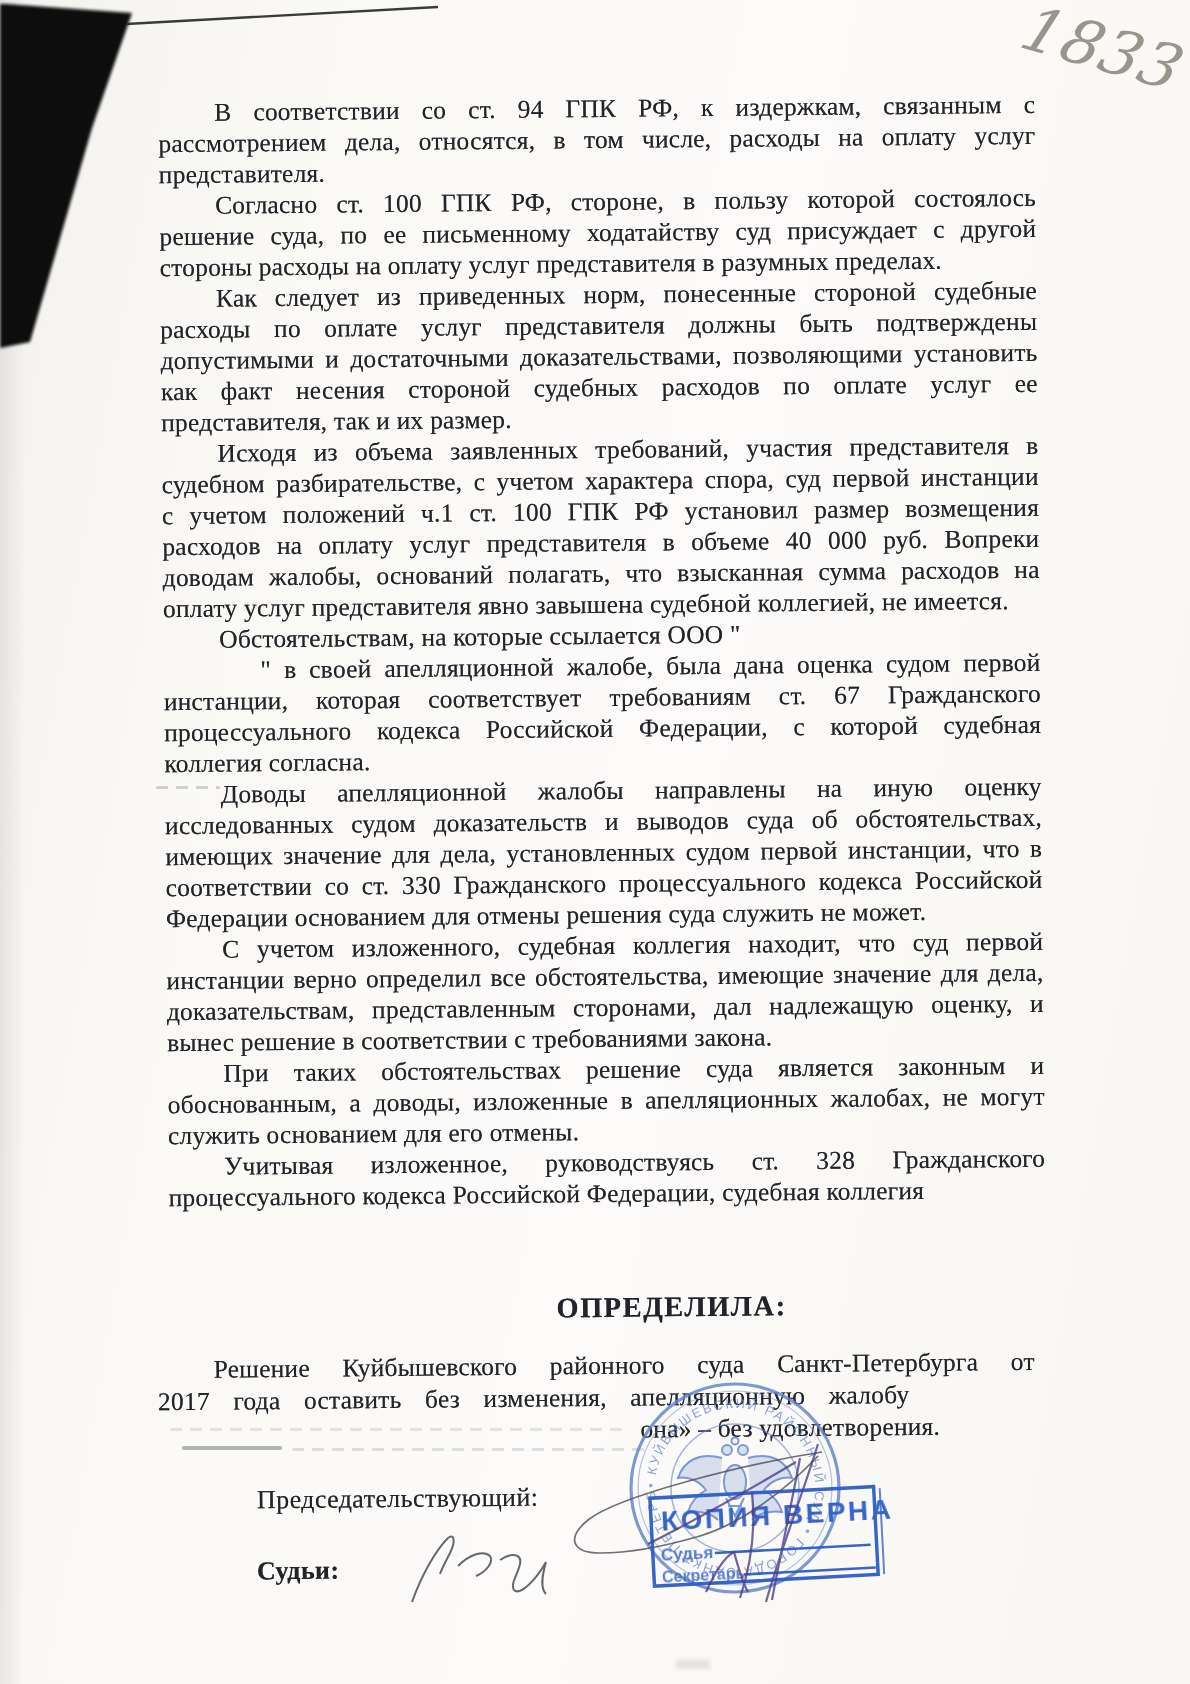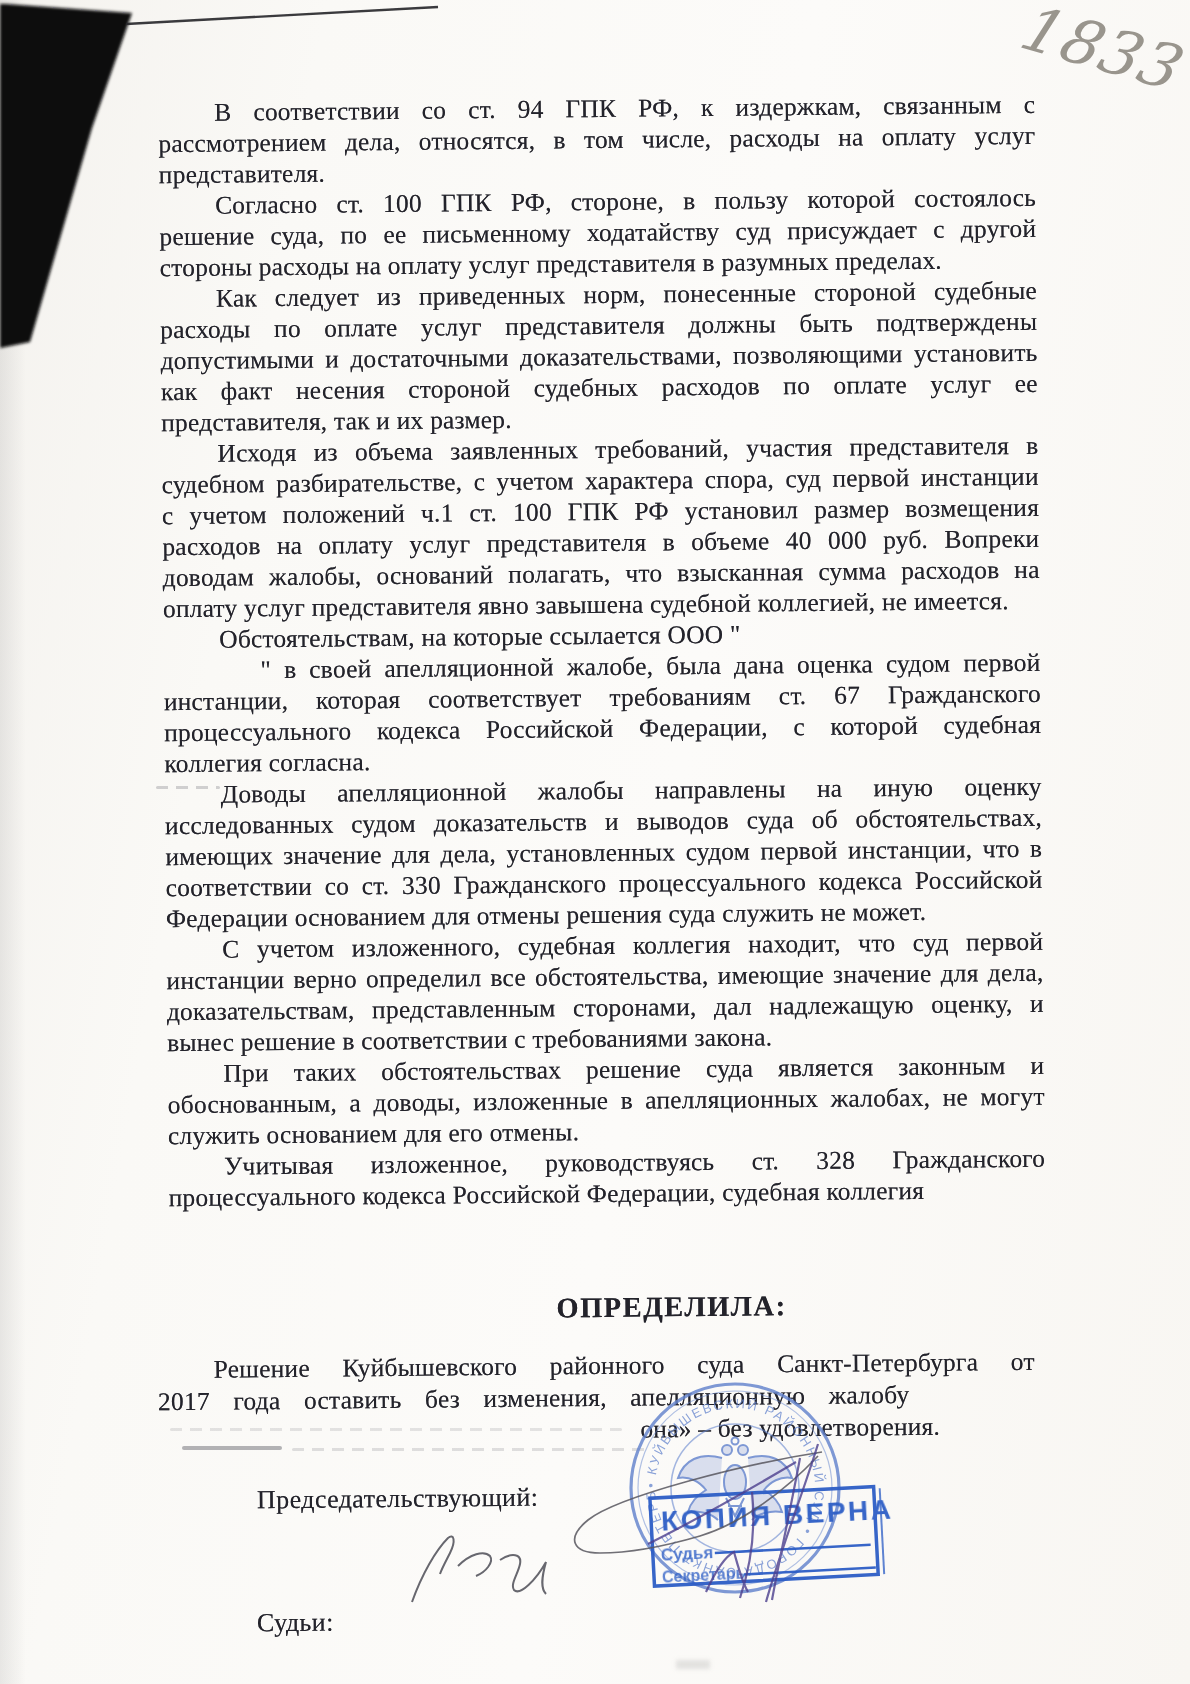--- a/index.html
+++ b/index.html
@@ -32,21 +32,21 @@
   }
   #resolution{position:absolute;left:158px;top:1350px;width:877px;transform:rotate(-0.55deg);}
   #resolution .line{line-height:32px;}
   #resolution .line:nth-child(2){text-align-last:left;word-spacing:17px;}
   #resolution .line:nth-child(3){text-align-last:left;padding-left:482px;}
   .sig-label{
     position:absolute;font-size:26px;letter-spacing:.4px;
     transform:rotate(-0.55deg);text-shadow:0 0 .6px rgba(30,30,38,.65);
   }
   #presiding{left:257px;top:1484px;}
-  #judges{left:257px;top:1608px;}
+  #judges{left:257px;top:1556px;font-weight:bold;}
   .ghost{
     position:absolute;height:3px;border-radius:2px;
     background:repeating-linear-gradient(90deg,rgba(110,110,118,.55) 0 12px,rgba(110,110,118,0) 12px 20px);
   }
   #ghostA{left:156px;top:786px;width:64px;opacity:.55;}
   #ghostB{left:170px;top:1428px;width:452px;opacity:.32;}
   #ghostC1{left:182px;top:1446px;width:100px;height:4px;background:rgba(105,105,114,.5);border-radius:2px;position:absolute;}
   #ghostC2{left:292px;top:1448px;width:356px;opacity:.38;}
   #smudge{position:absolute;left:676px;top:1660px;width:34px;height:9px;background:rgba(140,140,140,.22);filter:blur(2px);}
   .hw-number{

